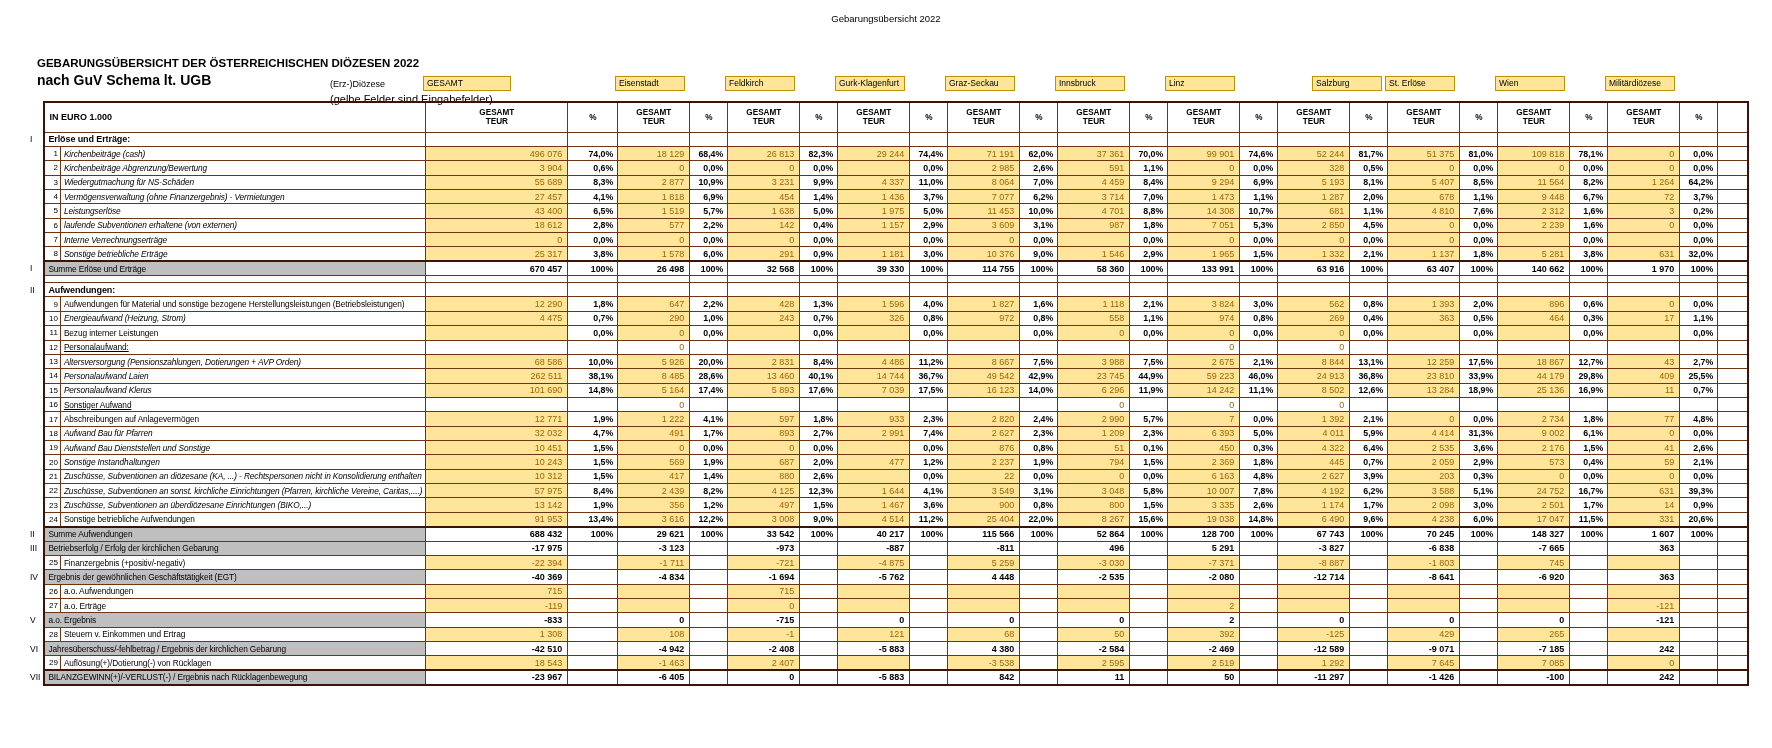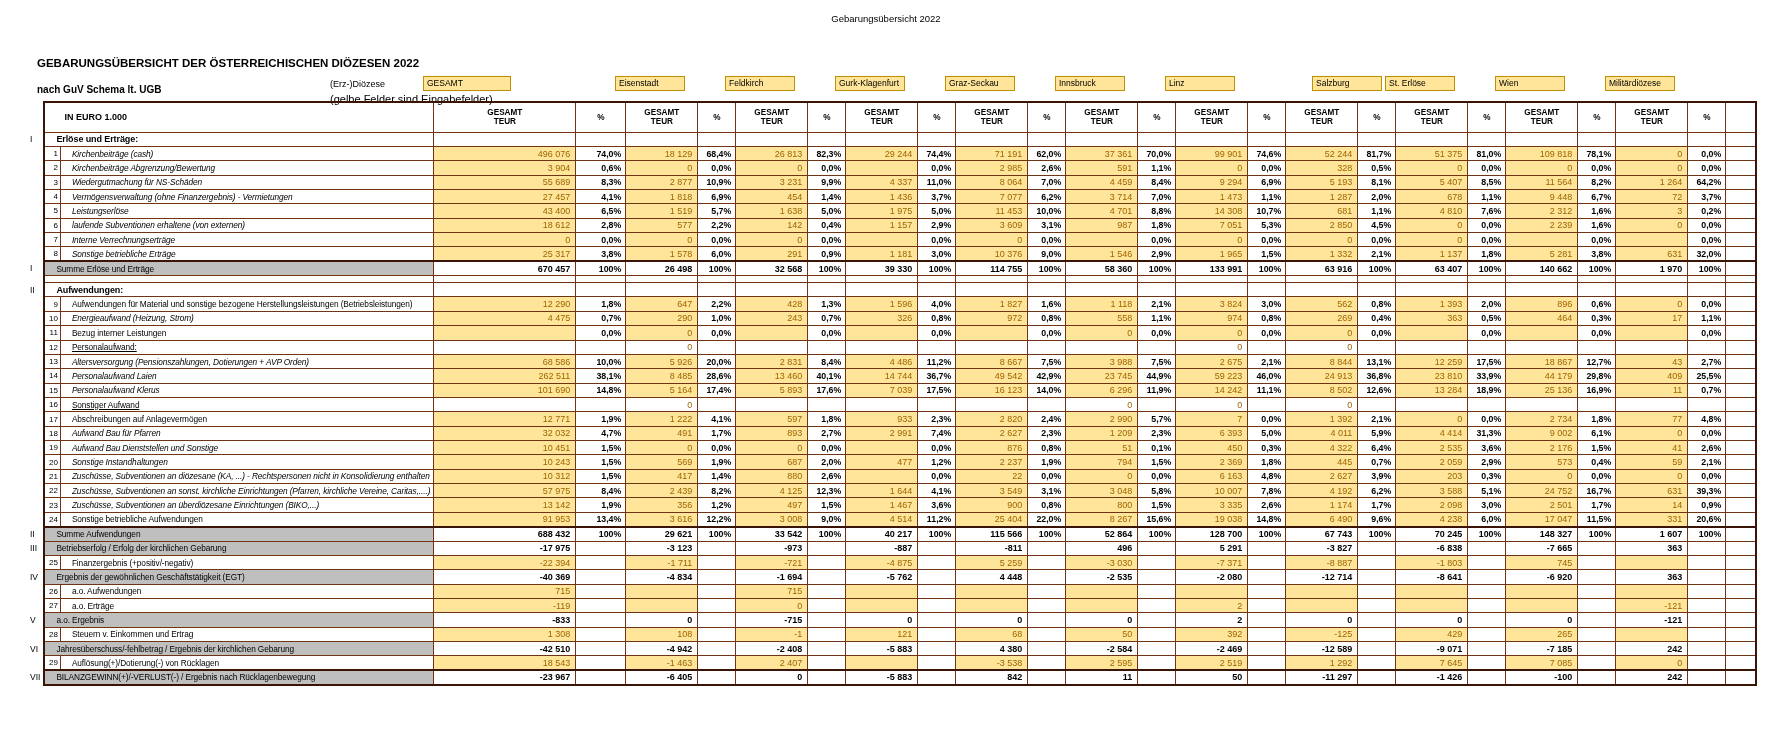--- a/index.html
+++ b/index.html
@@ -7,36 +7,36 @@
     --ytext:#9C6500;
     --line:#6e3413;
     --line2:#3a1404;
     --gray:#BFBFBF;
   }
   html,body{margin:0;padding:0;background:#fff;}
   .page{position:relative;width:1772px;height:748px;background:#fff;overflow:hidden;
         font-family:"Liberation Sans",sans-serif;color:#000;}
   .top-title{position:absolute;top:13px;left:0;width:100%;text-align:center;font-size:9.5px;}
   .doc-title{position:absolute;left:37px;top:57px;font-size:11.5px;font-weight:bold;white-space:nowrap;}
-  .doc-sub{position:absolute;left:37px;top:84px;font-size:10px;font-weight:bold;}
+  .doc-sub{position:absolute;left:37px;top:72px;font-size:14px;font-weight:bold;}
   .erz{position:absolute;left:330px;top:79px;font-size:9px;}
   .note{position:absolute;left:330px;top:93px;font-size:11px;}
   .dbox{position:absolute;top:76px;height:13px;line-height:13px;background:var(--yellow);
         border:1px solid #bf9000;font-size:8.5px;padding:0 3px;white-space:nowrap;overflow:hidden;}
   table{position:absolute;left:30px;top:101px;border-collapse:collapse;table-layout:fixed;}
   td,th{padding:0 3px;height:14.37px;box-sizing:border-box;overflow:hidden;white-space:nowrap;}
   th{border:1px solid var(--line);border-top:2px solid var(--line2);font-size:8.2px;line-height:1.15;
      text-align:center;font-weight:bold;vertical-align:middle;height:30px;}
-  th.unit{text-align:left;font-size:9px;padding-left:19px;border-left:2px solid var(--line2);}
+  th.unit{text-align:left;font-size:9px;padding-left:4px;border-left:2px solid var(--line2);}
   th.rnh{border:none;}
   th.fillh{border-right:2px solid var(--line2);}
   td.rn{border:none;font-size:8.5px;padding-left:0;vertical-align:middle;}
   td.num{border:1px solid var(--line);border-left:2px solid var(--line2);text-align:right;
          font-size:8px;padding-right:2px;}
-  td.lab{border:1px solid var(--line);font-size:8.3px;letter-spacing:-0.1px;padding-left:11px;}
+  td.lab{border:1px solid var(--line);font-size:8.3px;letter-spacing:-0.1px;padding-left:3px;}
   td.lab.i{font-style:italic;}
   td.lab.u{text-decoration:underline;}
   td.lab.hd{font-weight:bold;font-size:9px;font-style:normal;}
   td.lab.sum{background:var(--gray);border-left:2px solid var(--line2);}
   td.v{border:1px solid var(--line);text-align:right;font-size:9px;padding-right:5px;}
   td.v.y{background:var(--yellow);color:var(--ytext);}
   td.v.sv{font-weight:bold;}
   td.v.wz{color:var(--ytext);}
   td.p{border:1px solid var(--line);text-align:right;font-size:8.8px;font-weight:bold;padding-right:4px;}
   td.fill{border:1px solid var(--line);border-right:2px solid var(--line2);}

